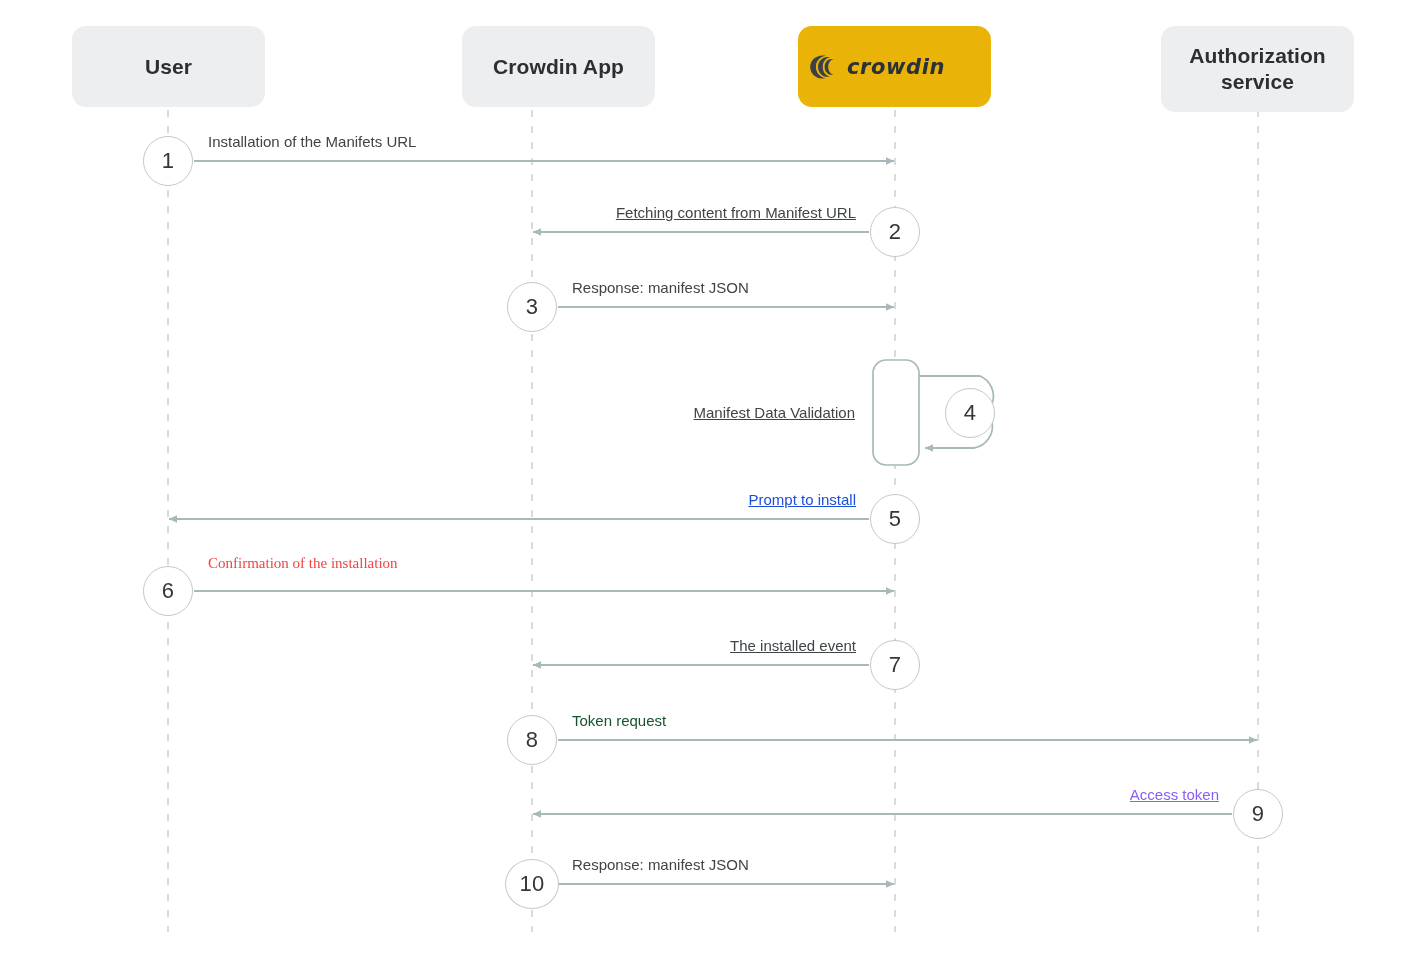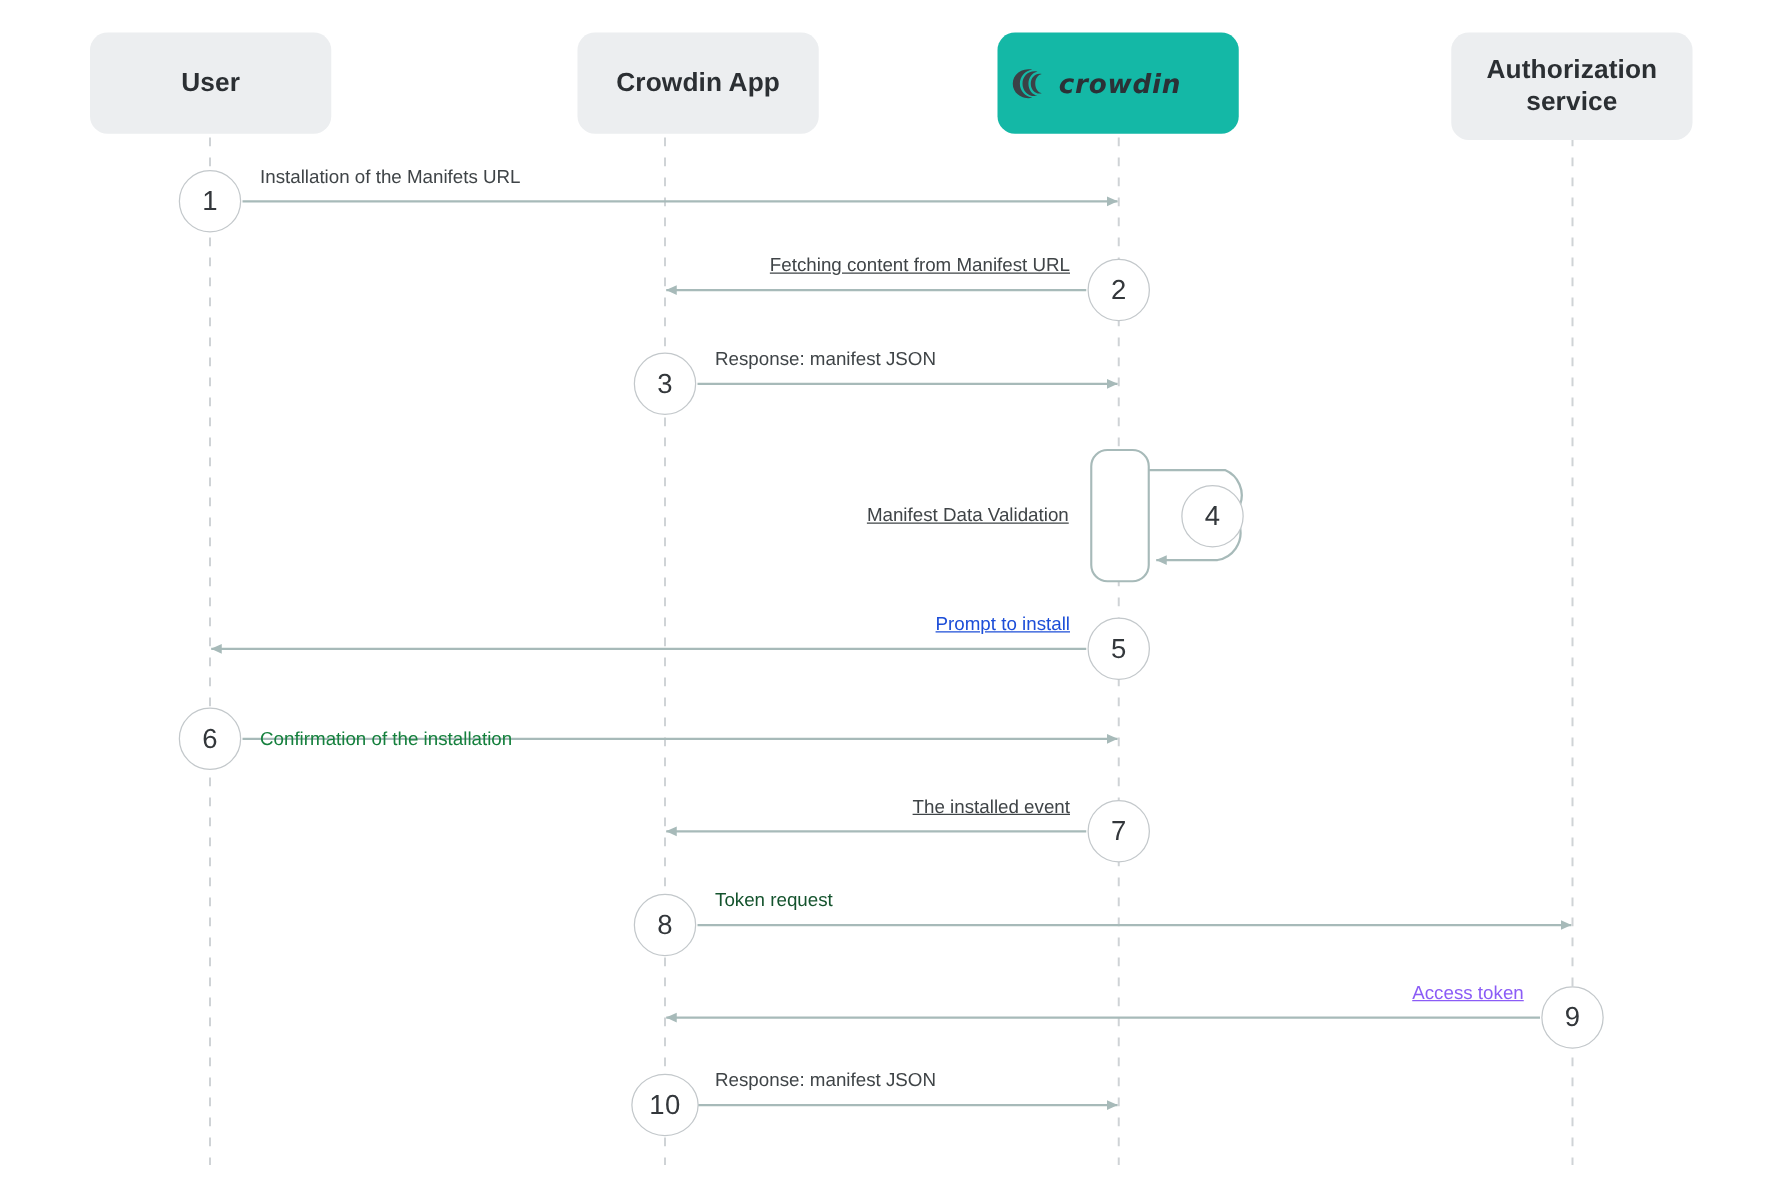--- a/index.html
+++ b/index.html
@@ -130,21 +130,21 @@
       </g>
   </svg>
 
   <div id="participants-layer">
       <div class="participant-box" style="left: 72px; top: 26px; width: 193px; height: 81px; background: rgb(236, 238, 240);">
         <div class="participant-label" style="color: rgb(43, 47, 51);">User</div>
       </div>
       <div class="participant-box" style="left: 462px; top: 26px; width: 193px; height: 81px; background: rgb(236, 238, 240);">
         <div class="participant-label" style="color: rgb(43, 47, 51);">Crowdin App</div>
       </div>
-      <div class="participant-box" style="left: 798px; top: 26px; width: 193px; height: 81px; background: #14b8a6;">
+      <div class="participant-box" style="left: 798px; top: 26px; width: 193px; height: 81px; background: #eab308;">
         <div class="crowdin-logo">
           <svg class="logo-mark" width="30" height="28" viewBox="0 0 30 28" xmlns="http://www.w3.org/2000/svg">
             <path d="M14.6 2.4C7.6 2.4 2.2 7.5 2.2 13.9c0 6.4 5.4 11.6 12.4 11.6 1.3 0 2.3-.15 3.2-.45-5.6-.7-9.9-5.3-9.9-11.1 0-5.85 4.3-10.45 9.9-11.15-.9-.3-1.9-.4-3.2-.4z" fill="#3b4146"></path>
             <path d="M19.5 4.0c-5.3 0-9.5 4.4-9.5 9.9s4.2 9.9 9.5 9.9c.95 0 1.75-.12 2.45-.35-4.1-.62-7.2-4.6-7.2-9.55 0-4.95 3.1-8.93 7.2-9.55-.7-.23-1.5-.35-2.45-.35z" fill="#3b4146"></path>
             <path d="M23.6 6.0c-3.9 0-7.0 3.55-7.0 7.9 0 4.35 3.1 7.9 7.0 7.9.7 0 1.3-.1 1.8-.28-2.95-.55-5.2-3.72-5.2-7.62 0-3.9 2.25-7.07 5.2-7.62-.5-.18-1.1-.28-1.8-.28z" fill="#3b4146"></path>
           </svg>
           <svg class="logo-word" width="136" height="28" viewBox="0 0 136 28" xmlns="http://www.w3.org/2000/svg">
             <text x="2" y="21" font-family="'DejaVu Sans',sans-serif" font-size="21" font-weight="700" font-style="italic" letter-spacing="0.6" fill="#2b3136">crowdin</text>
           </svg>
         </div>
@@ -186,20 +186,20 @@
         <span class="step-number">10</span>
       </div>
     </div>
 
   <div id="labels-layer">
       <div class="msg-label align-left" style="color: rgb(63, 68, 71); top: 134px; left: 208px;">Installation of the Manifets URL</div>
       <div class="msg-label align-right" style="color: rgb(63, 68, 71); top: 205px; left: 856px;">Fetching content from Manifest URL</div>
       <div class="msg-label align-left" style="color: rgb(63, 68, 71); top: 280px; left: 572px;">Response: manifest JSON</div>
       <div class="msg-label align-right" style="color: rgb(63, 68, 71); top: 405px; left: 855px;">Manifest Data Validation</div>
       <div class="msg-label align-right" style="color: #1d4ed8; top: 492px; left: 856px;">Prompt to install</div>
-      <div class="msg-label align-left" style="color: #15803d; top: 584px; left: 208px;">Confirmation of the installation</div>
+      <div class="msg-label align-left" style="color: #ef4444; top: 556px; left: 208px; font-family: Liberation Serif, serif;">Confirmation of the installation</div>
       <div class="msg-label align-right" style="color: rgb(63, 68, 71); top: 638px; left: 856px;">The installed event</div>
       <div class="msg-label align-left" style="color: #14532d; top: 713px; left: 572px;">Token request</div>
       <div class="msg-label align-right" style="color: #8b5cf6; top: 787px; left: 1219px;">Access token</div>
       <div class="msg-label align-left" style="color: rgb(63, 68, 71); top: 857px; left: 572px;">Response: manifest JSON</div>
     </div>
 
 </div>
 
 </body></html>

